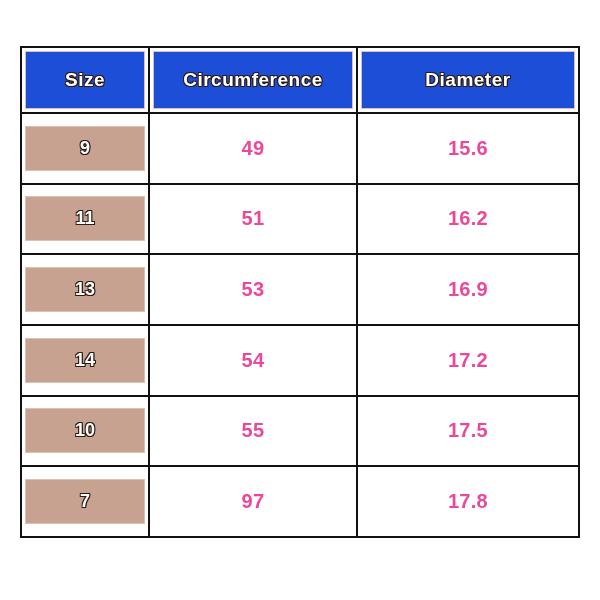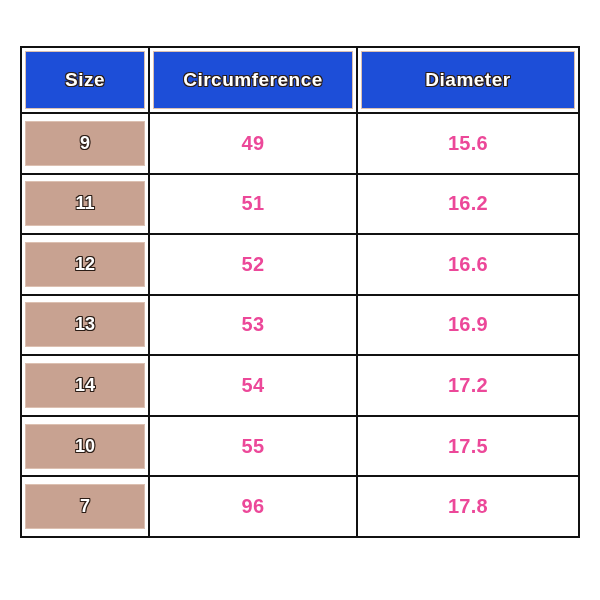--- a/index.html
+++ b/index.html
@@ -171,29 +171,20 @@
             <div class="scell">
               <span class="scell-text">11</span>
             </div>
           </td>
           <td class="val-cell">51</td>
           <td class="val-cell">16.2</td>
         </tr>
         <tr>
           <td class="size-cell">
             <div class="scell">
-              <span class="scell-text">12</span>
-            </div>
-          </td>
-          <td class="val-cell">52</td>
-          <td class="val-cell">16.6</td>
-        </tr>
-        <tr>
-          <td class="size-cell">
-            <div class="scell">
               <span class="scell-text">13</span>
             </div>
           </td>
           <td class="val-cell">53</td>
           <td class="val-cell">16.9</td>
         </tr>
         <tr>
           <td class="size-cell">
             <div class="scell">
               <span class="scell-text">14</span>
@@ -210,20 +201,20 @@
           </td>
           <td class="val-cell">55</td>
           <td class="val-cell">17.5</td>
         </tr>
         <tr>
           <td class="size-cell">
             <div class="scell">
               <span class="scell-text">7</span>
             </div>
           </td>
-          <td class="val-cell">96</td>
+          <td class="val-cell">97</td>
           <td class="val-cell">17.8</td>
         </tr>
       </tbody>
     </table>
   </div>
 
 </div>
 
 </body></html>

